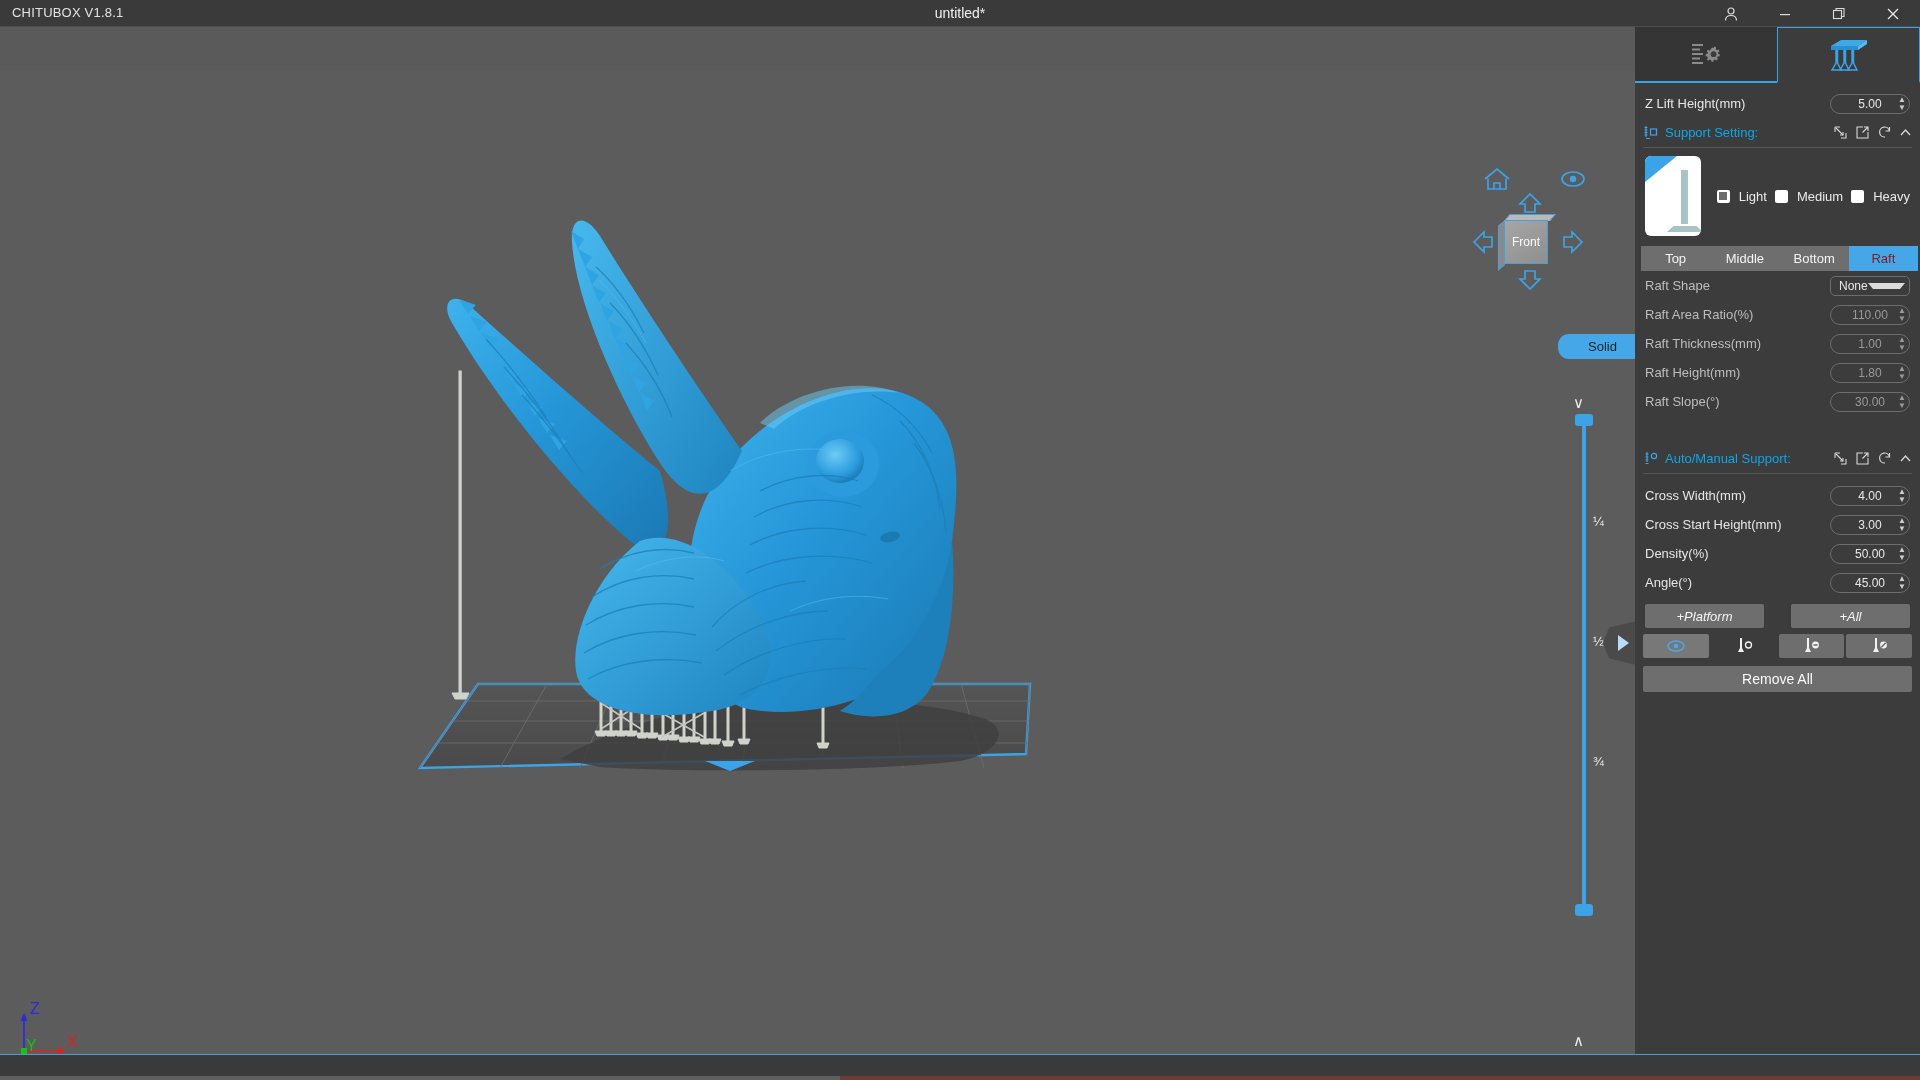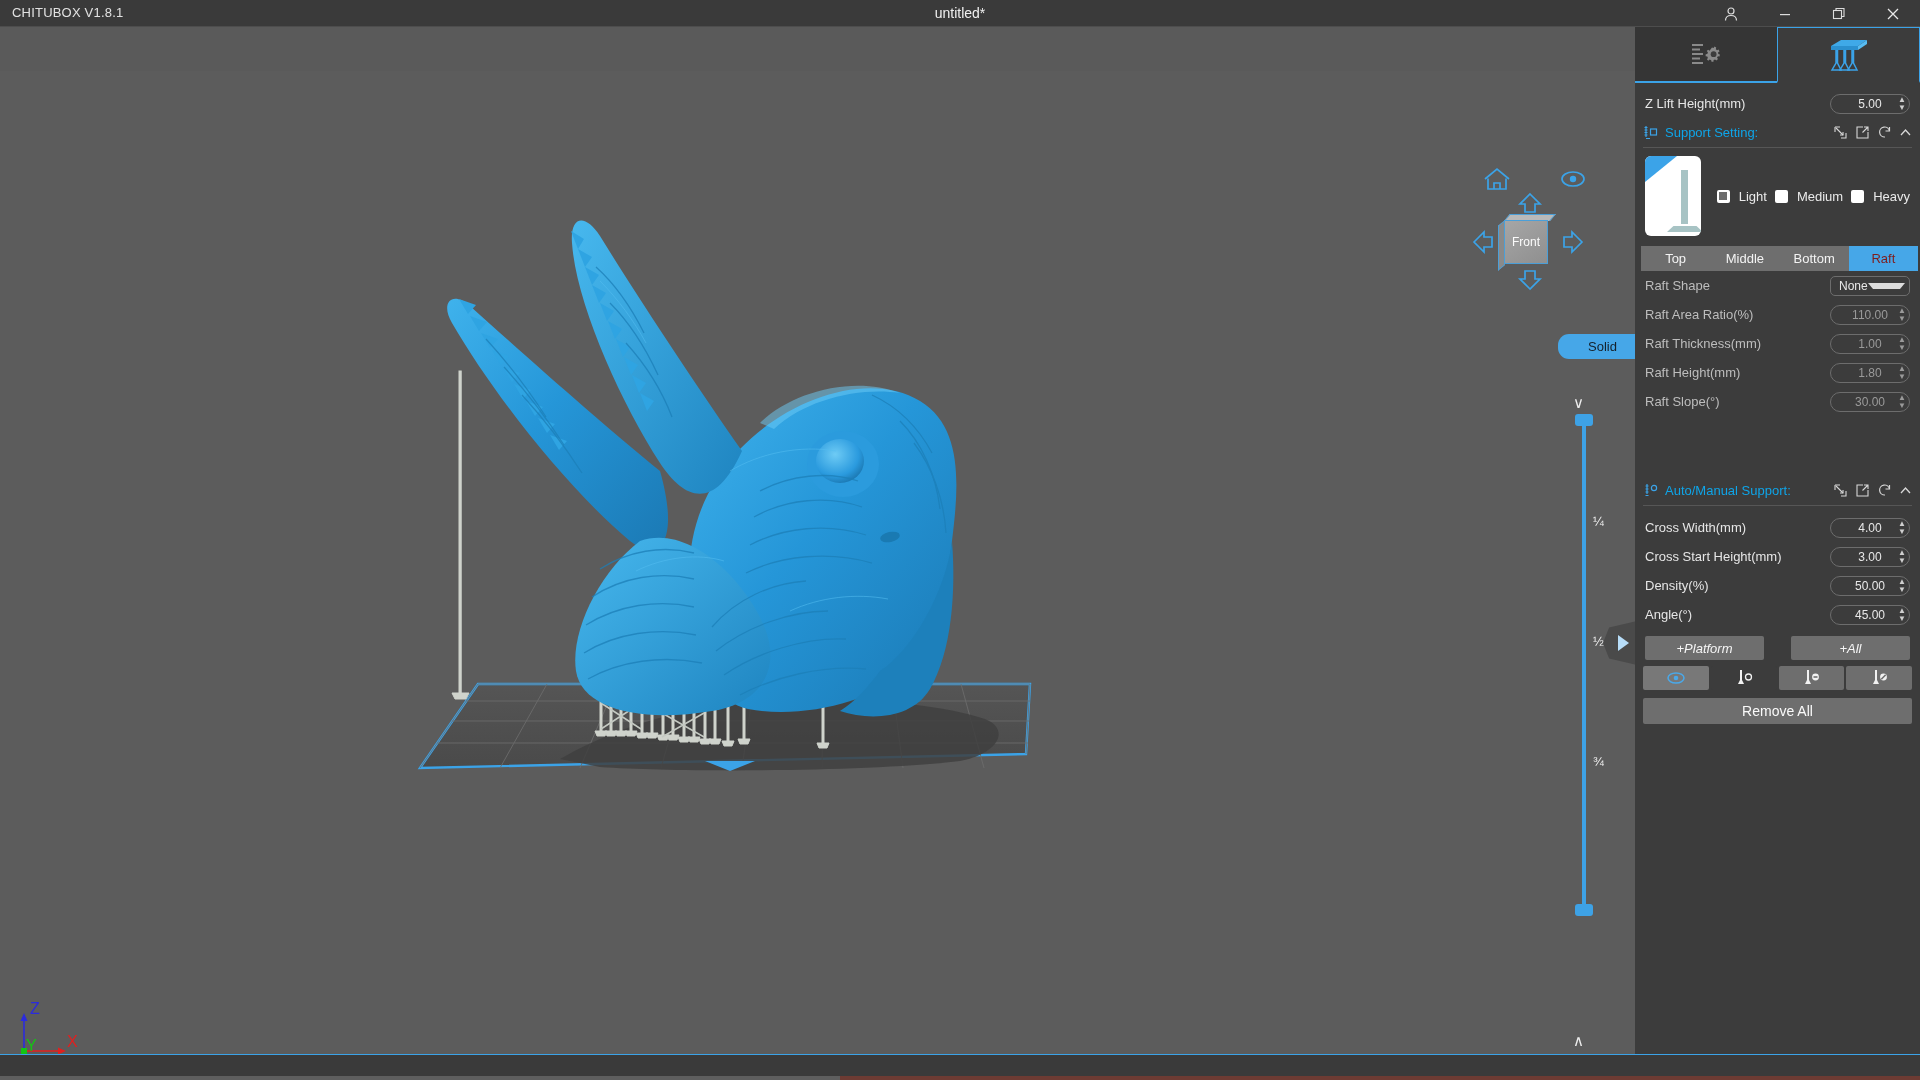--- a/index.html
+++ b/index.html
@@ -650,21 +650,21 @@
     </div>
     <div class="row">
       <span class="lbl dim">Raft Slope(°)</span>
       <span class="spin dim">
         <span>30.00</span>
         <span class="arrows">▲<br>▼</span>
       </span>
     </div>
   </div>
 
-  <div class="sec-head" style="margin-top:60px">
+  <div class="sec-head" style="margin-top:28px">
     <span class="sec-ico">
       <svg width="15" height="15" viewBox="0 0 15 15" fill="none" stroke="#3ba3e8" stroke-width="1.2">
         <path d="M4 1v10M2.5 12.5h3"></path>
           <circle cx="11" cy="5" r="2.6"></circle>
           <path d="M2.5 3h3M2.5 6h3M2.5 9h3"></path>
       </svg>
     </span>
     <span class="title">Auto/Manual Support:</span>
     <span class="sp"></span>
     <span class="sec-ico">

